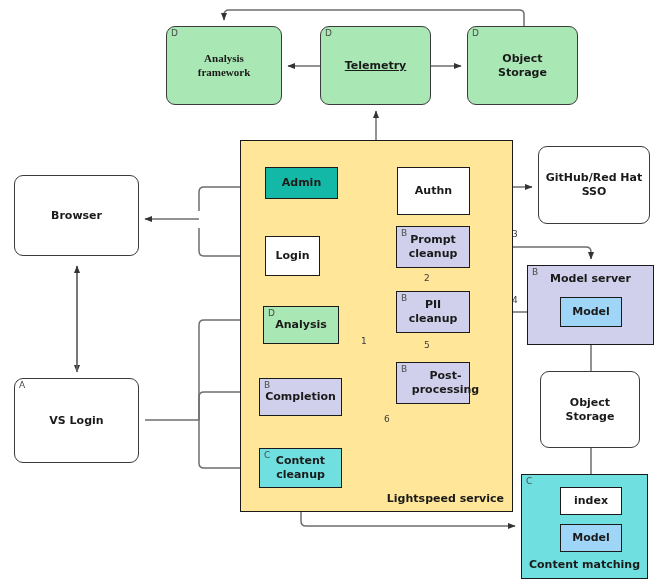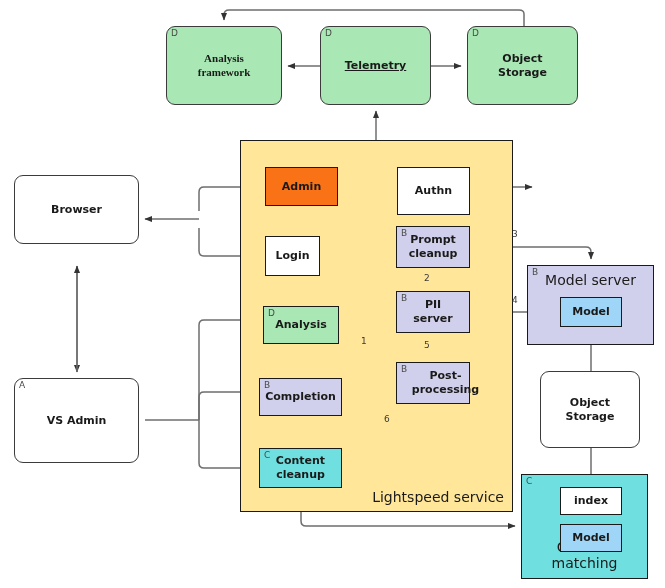--- a/index.html
+++ b/index.html
@@ -9,21 +9,21 @@
   svg.edges{position:absolute;left:0;top:0;width:665px;height:588px;pointer-events:none;}
 
   .node{position:absolute;box-sizing:border-box;display:flex;align-items:center;
         justify-content:center;text-align:center;font-weight:bold;font-size:11px;
         color:#1a1a1a;line-height:1.25;}
   .sq{border:1.6px solid #1a1a1a;}
   .rnd{border:1.6px solid #3b3b3b;border-radius:9px;background:#ffffff;}
   .container{position:absolute;box-sizing:border-box;}
   .tag{position:absolute;left:4px;top:1px;font-size:9px;font-weight:normal;
        color:#4a4a4a;font-family:"DejaVu Sans","Liberation Sans",sans-serif;}
-  .corner-label{position:absolute;font-size:14px;font-weight:normal;color:#1a1a1a;}
+  .corner-label{position:absolute;font-size:11px;font-weight:bold;color:#1a1a1a;}
   .edge-num{position:absolute;font-size:9px;color:#3a3a3a;
             font-family:"DejaVu Sans","Liberation Sans",sans-serif;}
 </style>
 </head>
 <body>
 
 <div id="canvas">
 
   <svg class="edges" viewBox="0 0 665 588">
     <defs>
@@ -96,51 +96,51 @@
     <span class="tag">D</span>
     <span style="white-space:pre-line;text-decoration:underline;">Telemetry</span>
   </div>
 
   <div class="node rnd" style="left:467px;top:26px;width:111px;height:79px;background:#a9e8b4;">
     <span class="tag">D</span>
     <span style="white-space:pre-line;">Object
 Storage</span>
   </div>
 
-  <div class="node rnd" style="left:14px;top:175px;width:125px;height:69px;">
+  <div class="node rnd" style="left:14px;top:175px;width:125px;height:81px;">
     <span>Browser</span>
   </div>
 
   <div class="node rnd" style="left:14px;top:378px;width:125px;height:85px;">
     <span class="tag">A</span>
-    <span>VS Admin</span>
-  </div>
-
-  <div class="node sq" style="left:265px;top:167px;width:73px;height:39px;background:#f97316;">
+    <span>VS Login</span>
+  </div>
+
+  <div class="node sq" style="left:265px;top:167px;width:73px;height:32px;background:#14b8a6;">
     <span>Admin</span>
   </div>
 
   <div class="node sq" style="left:265px;top:236px;width:55px;height:40px;background:#ffffff;">
     <span>Login</span>
   </div>
 
   <div class="node sq" style="left:397px;top:167px;width:73px;height:48px;background:#ffffff;">
     <span>Authn</span>
   </div>
 
   <div class="node sq" style="left:396px;top:226px;width:74px;height:42px;background:#d0d0ec;">
     <span class="tag">B</span>
     <span style="white-space:pre-line;">Prompt
 cleanup</span>
   </div>
 
   <div class="node sq" style="left:396px;top:291px;width:74px;height:42px;background:#d0d0ec;">
     <span class="tag">B</span>
     <span style="white-space:pre-line;">PII
-server</span>
+cleanup</span>
   </div>
 
   <div class="node sq" style="left:396px;top:362px;width:74px;height:42px;background:#d0d0ec;">
     <span class="tag">B</span>
     <span style="white-space:pre-line;margin-left:25px;">Post-
 processing</span>
   </div>
 
   <div class="node sq" style="left:263px;top:306px;width:76px;height:38px;background:#a9e8b4;">
     <span class="tag">D</span>
@@ -151,20 +151,24 @@
     <span class="tag">B</span>
     <span>Completion</span>
   </div>
 
   <div class="node sq" style="left:259px;top:448px;width:83px;height:40px;background:#6fdfdf;">
     <span class="tag">C</span>
     <span style="white-space:pre-line;">Content
 cleanup</span>
   </div>
 
+  <div class="node rnd" style="left:538px;top:146px;width:112px;height:78px;">
+    <span style="white-space:pre-line;">GitHub/Red Hat
+SSO</span>
+  </div>
 
   <div class="container" style="left:527px;top:265px;width:127px;height:80px;background:#d0d0ec;border:1.6px solid #1a1a1a;">
     <span class="tag">B</span>
     <div class="corner-label" style="left:0;right:0;top:6px;text-align:center;">Model server</div>
   </div>
 
   <div class="node sq" style="left:560px;top:297px;width:62px;height:30px;background:#9fd6f7;">
     <span>Model</span>
   </div>
 

